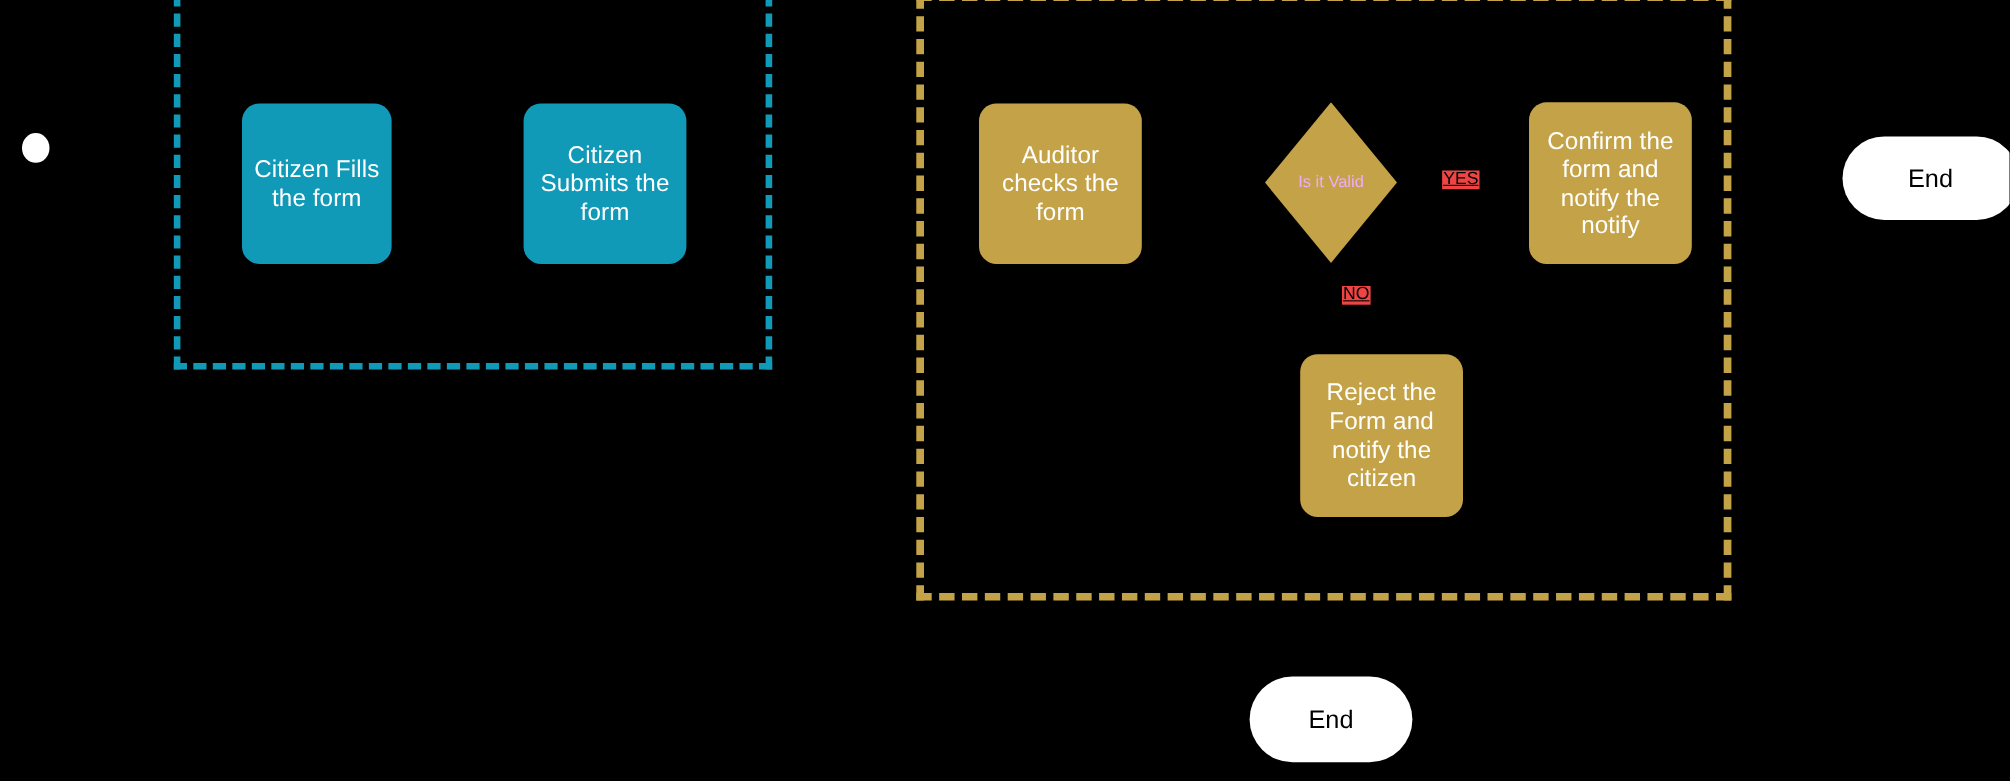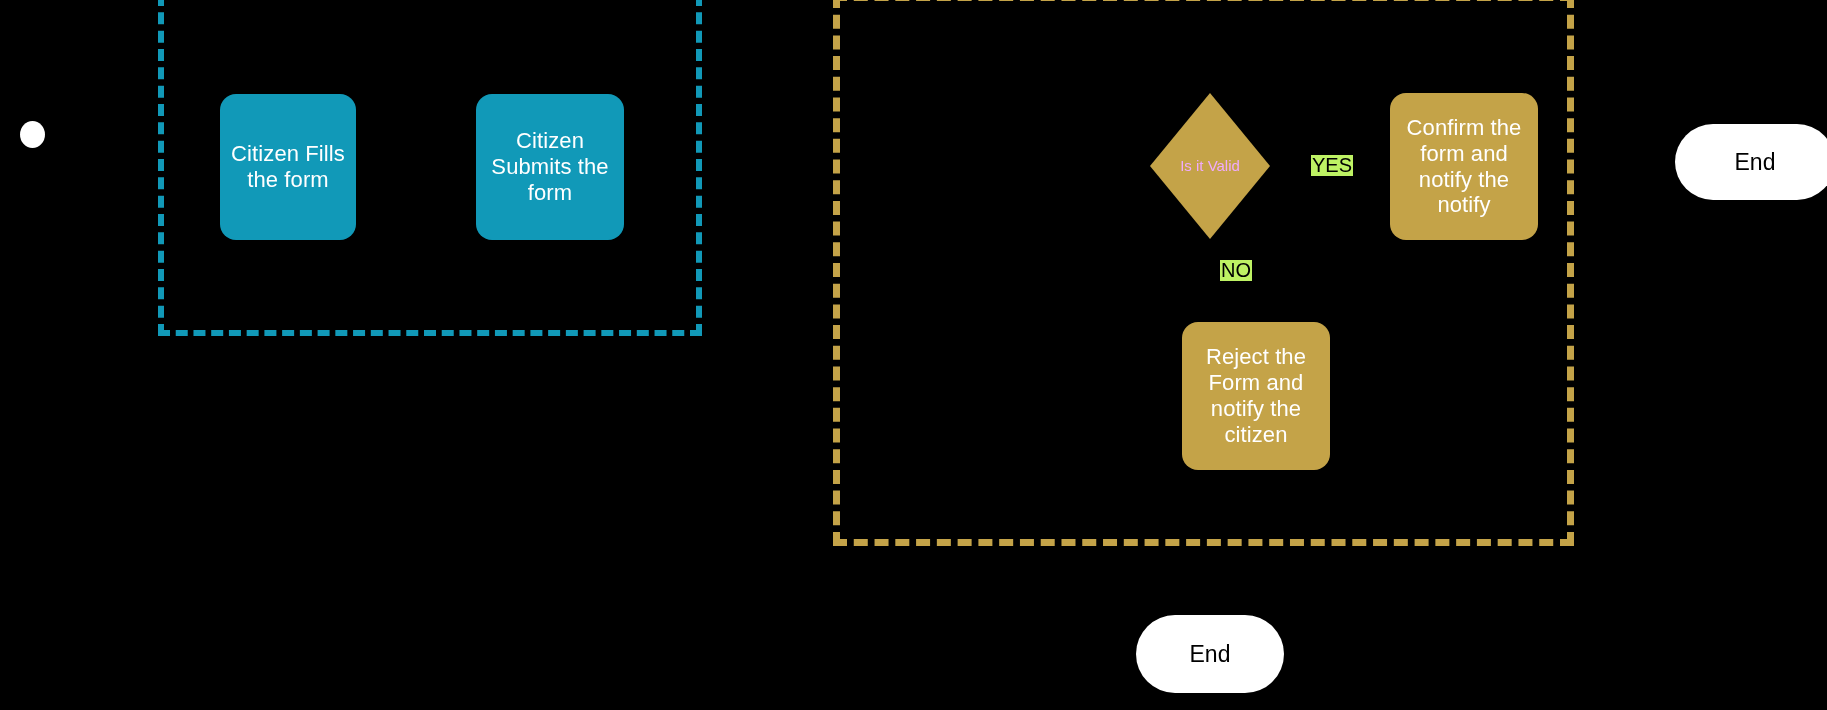--- a/index.html
+++ b/index.html
@@ -95,27 +95,28 @@
     justify-content: center;
     color: #f0abfc;
     font-size: 15px;
     text-align: center;
     line-height: 1.15;
   }
 
   
   .edge-label {
     position: absolute;
-    background: #bef264;
+    background: #ef4444;
     color: #000000;
-    font-size: 20px;
+    font-size: 16px;
     line-height: 1.05;
     padding: 0 1px;
     font-weight: 400;
     white-space: nowrap;
+    text-decoration: underline;
   }
   .lbl-yes { left: 1311px; top: 155px; }
   .lbl-no  { left: 1220px; top: 260px; }
 
   
   .end-pill {
     position: absolute;
     background: #ffffff;
     color: #000000;
     border-radius: 9999px;
@@ -134,20 +135,21 @@
 
   <div class="lane lane-citizen"></div>
   <div class="lane lane-auditor"></div>
 
   <div class="start-node"></div>
 
   <div class="node blue n-fills">Citizen Fills the form</div>
 
   <div class="node blue n-submits">Citizen Submits the form</div>
 
+  <div class="node gold n-auditor">Auditor checks the form</div>
 
   <div class="diamond-wrap">
     <div class="diamond-shape"></div>
     <div class="diamond-label">Is it Valid</div>
   </div>
 
   <div class="edge-label lbl-yes">YES</div>
 
   <div class="edge-label lbl-no">NO</div>
 

